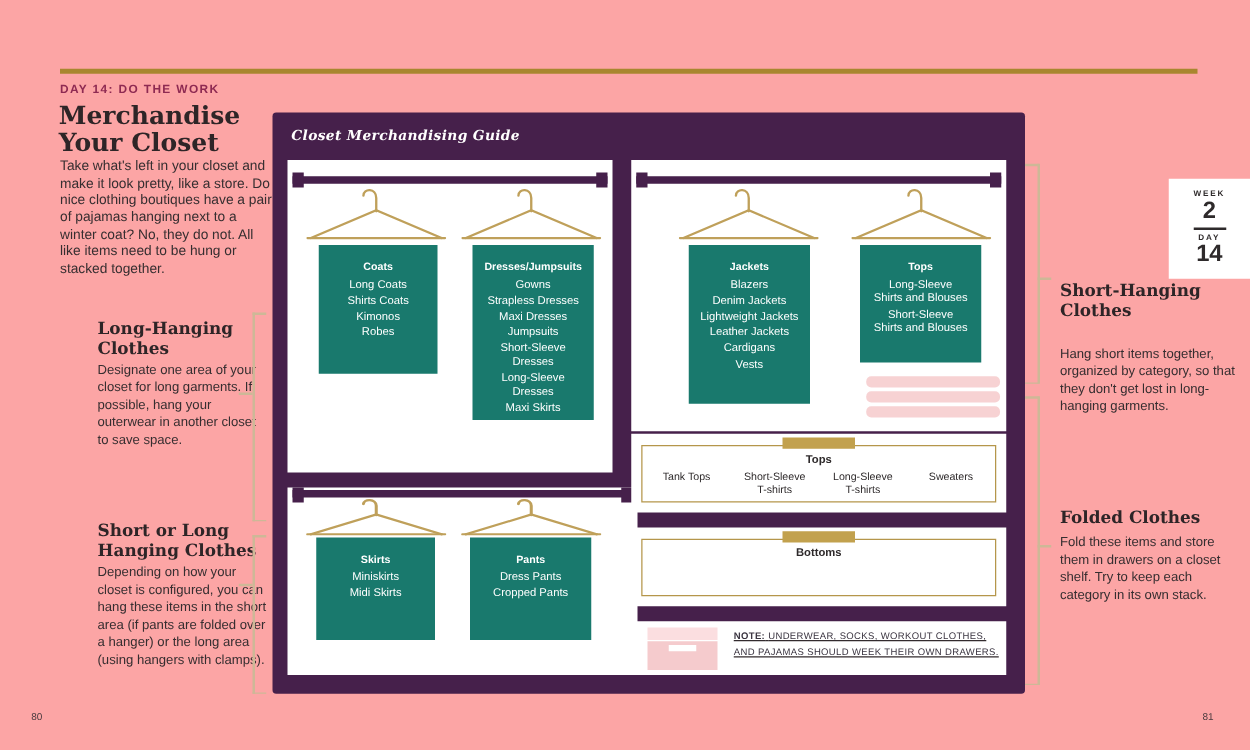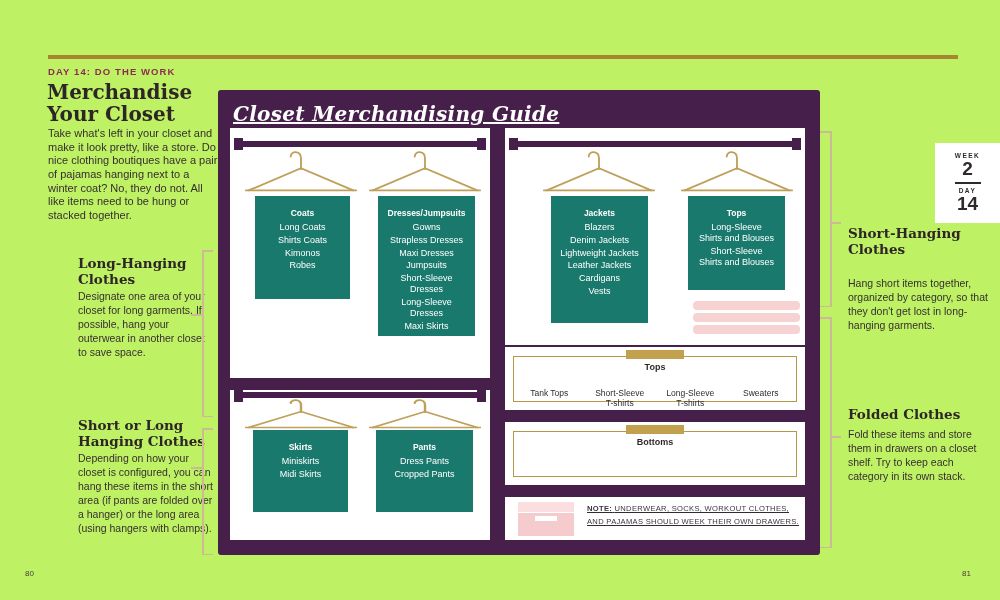--- a/index.html
+++ b/index.html
@@ -1,38 +1,38 @@
 <!DOCTYPE html>
 <html><head>
 <meta charset="utf-8">
 <style>
   html,body{margin:0;padding:0;}
-  .page{position:relative;width:1000px;height:600px;background:#bef264;font-family:"Liberation Sans",sans-serif;color:#332b2e;overflow:hidden;}
+  .page{position:relative;width:1000px;height:600px;background:#fca5a5;font-family:"Liberation Sans",sans-serif;color:#332b2e;overflow:hidden;}
   .abs{position:absolute;}
   .serif{font-family:"DejaVu Serif","Liberation Serif",serif;font-weight:bold;}
   .pre{white-space:pre-line;}
   .rule{position:absolute;background:#a8862f;}
   .kicker{position:absolute;font-size:9.5px;font-weight:bold;letter-spacing:1.1px;color:#8e2a52;}
   .big-title{position:absolute;font-size:20px;line-height:1.1;color:#2e2527;}
   .body-text{position:absolute;font-size:11px;line-height:1.24;color:#362e30;}
   .ann-title{position:absolute;font-size:13.5px;line-height:1.18;color:#2e2527;}
   .ann-body{position:absolute;font-size:10.5px;line-height:1.34;color:#362e30;}
   .bk{position:absolute;background:#cdb897;}
   .diagram{position:absolute;left:218px;top:90px;width:602px;height:465px;background:#46204b;border-radius:3px;}
-  .diagram-title{position:absolute;left:15px;top:12px;color:#ffffff;font-size:20px;font-style:italic;letter-spacing:.3px;text-decoration:underline;}
+  .diagram-title{position:absolute;left:15px;top:12px;color:#ffffff;font-size:11px;font-style:italic;letter-spacing:.3px;}
   .panel{position:absolute;background:#ffffff;}
   .rodbar{position:absolute;background:#46204b;height:6px;left:4px;right:4px;}
   .rodcap{position:absolute;background:#46204b;width:9px;height:12px;}
   .card{position:absolute;background:#19796d;color:#fff;text-align:center;padding:12px 2px 0 2px;box-sizing:border-box;}
   .card-title{font-size:8.5px;font-weight:bold;margin-bottom:4px;}
   .card-item{font-size:9px;line-height:1.25;margin:1.5px 0;white-space:pre-line;}
   .fold-box{position:absolute;left:8px;right:8px;top:9px;bottom:8px;border:1.5px solid #b5964b;background:#fff;}
   .fold-tab{position:absolute;top:3px;left:50%;transform:translateX(-50%);width:58px;height:9px;background:#c2a14e;z-index:2;}
   .fold-title{text-align:center;font-weight:bold;font-size:9px;margin-top:5px;color:#2e2a2b;}
-  .fold-row{display:flex;margin-top:16px;}
+  .fold-row{display:flex;margin-top:4px;}
   .fold-col{flex:1;text-align:center;}
   .fold-label{font-size:8.5px;line-height:1.2;white-space:pre-line;color:#2e2a2b;}
   .fold-note{font-size:6.8px;color:#2e2a2b;}
   .stackbar{position:absolute;background:#f7d2d3;border-radius:4px;height:9px;width:107px;left:188px;}
   .week-tab{position:absolute;left:935px;top:143px;width:65px;height:80px;background:#ffffff;display:flex;flex-direction:column;align-items:center;padding-top:9px;box-sizing:border-box;color:#2e2a2b;}
   .wt-small{font-size:6.5px;font-weight:bold;letter-spacing:1.5px;}
   .wt-big{font-size:19px;font-weight:bold;line-height:1.05;font-family:"Liberation Sans",sans-serif;}
   .wt-div{width:26px;height:2px;background:#2e2a2b;margin:3px 0;}
   .pagenum{position:absolute;font-size:8px;color:#4a3a3e;}
   .note-line{font-size:7.6px;letter-spacing:.3px;line-height:1.75;color:#3a3440;}
@@ -102,21 +102,21 @@
           <div class="card-item">Maxi Dresses</div>
           <div class="card-item">Jumpsuits</div>
           <div class="card-item">Short-Sleeve
 Dresses</div>
           <div class="card-item">Long-Sleeve
 Dresses</div>
           <div class="card-item">Maxi Skirts</div>
         </div>
     </div>
 
-    <div class="panel" style="left:12px;top:300px;width:260px;height:150px;">
+    <div class="panel" style="left:12px;top:300px;width:260px;height:150px;padding-left:20px;">
       <div class="rodbar" style="top:2px;"></div>
       <div class="rodcap" style="left:4px;top:0px;"></div>
       <div class="rodcap" style="right:4px;top:0px;"></div>
       <svg class="hanger" style="left:15px;top:5px;" width="112" height="35" viewBox="0 0 120 55" preserveAspectRatio="none" fill="none" stroke="#bfa05a" stroke-width="2.6" stroke-linecap="round">
           <path d="M60 27 V15 C60 6 49 6 49 13"></path>
           <path d="M4 51 L60 26 L116 51"></path>
           <path d="M1 51 H119"></path>
         </svg>
       <svg class="hanger" style="left:139px;top:5px;" width="112" height="35" viewBox="0 0 120 55" preserveAspectRatio="none" fill="none" stroke="#bfa05a" stroke-width="2.6" stroke-linecap="round">
           <path d="M60 27 V15 C60 6 49 6 49 13"></path>

